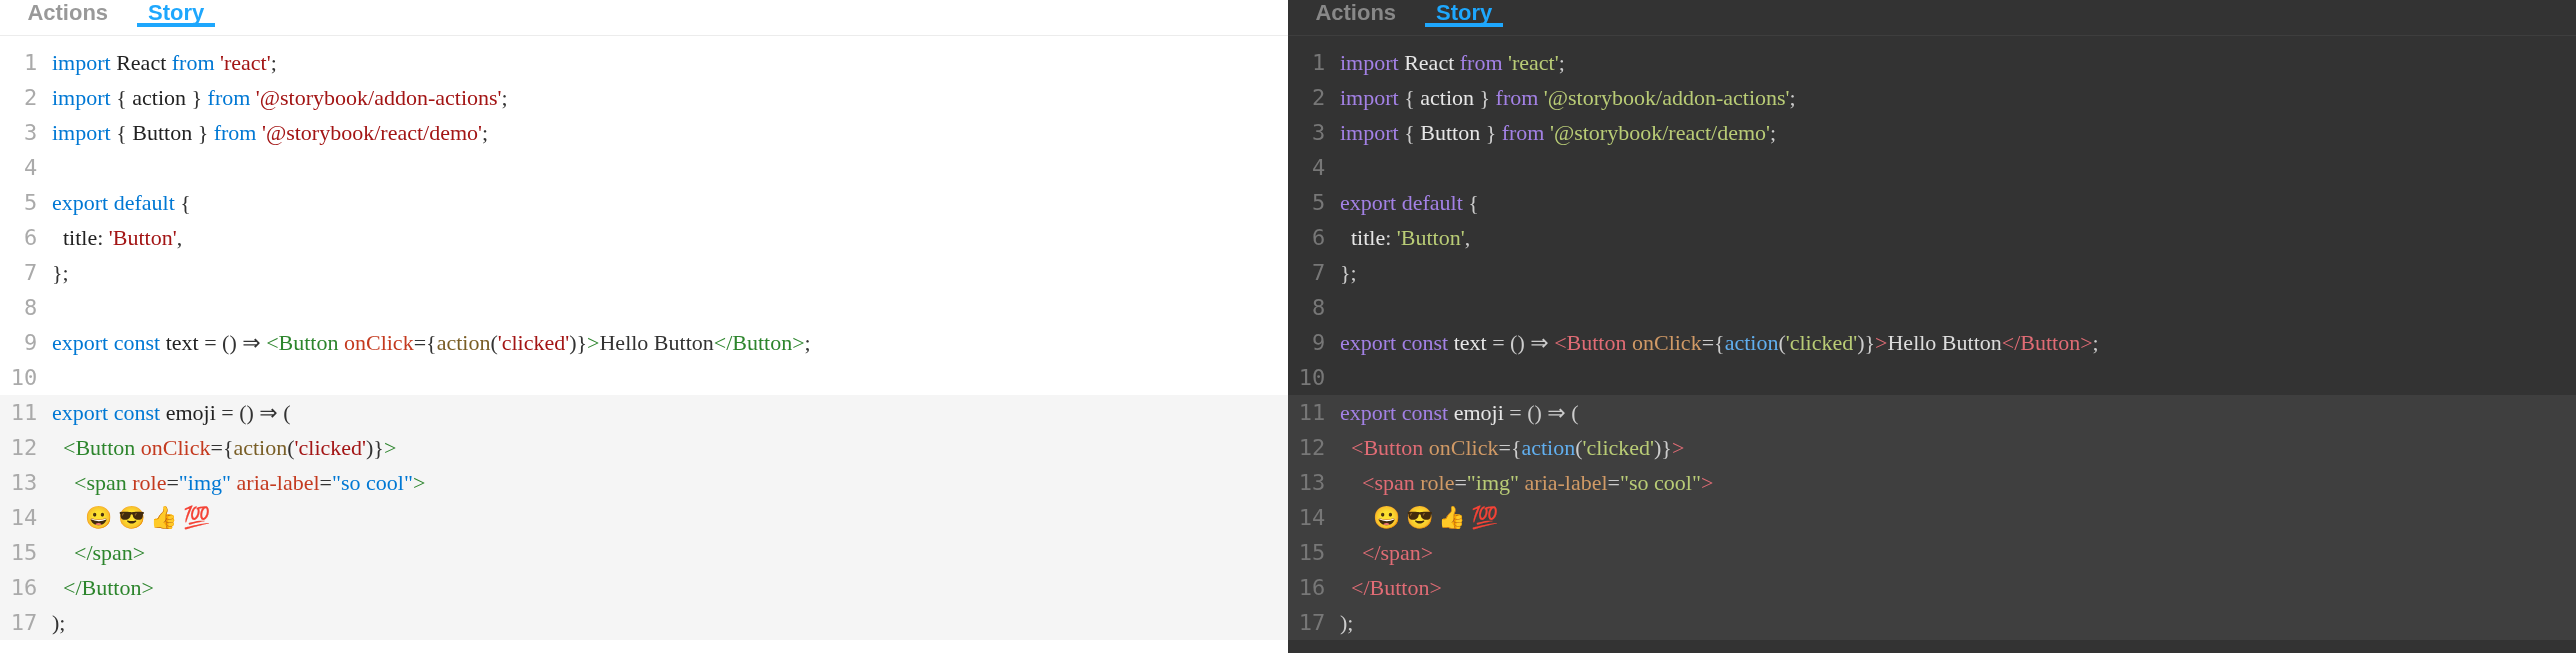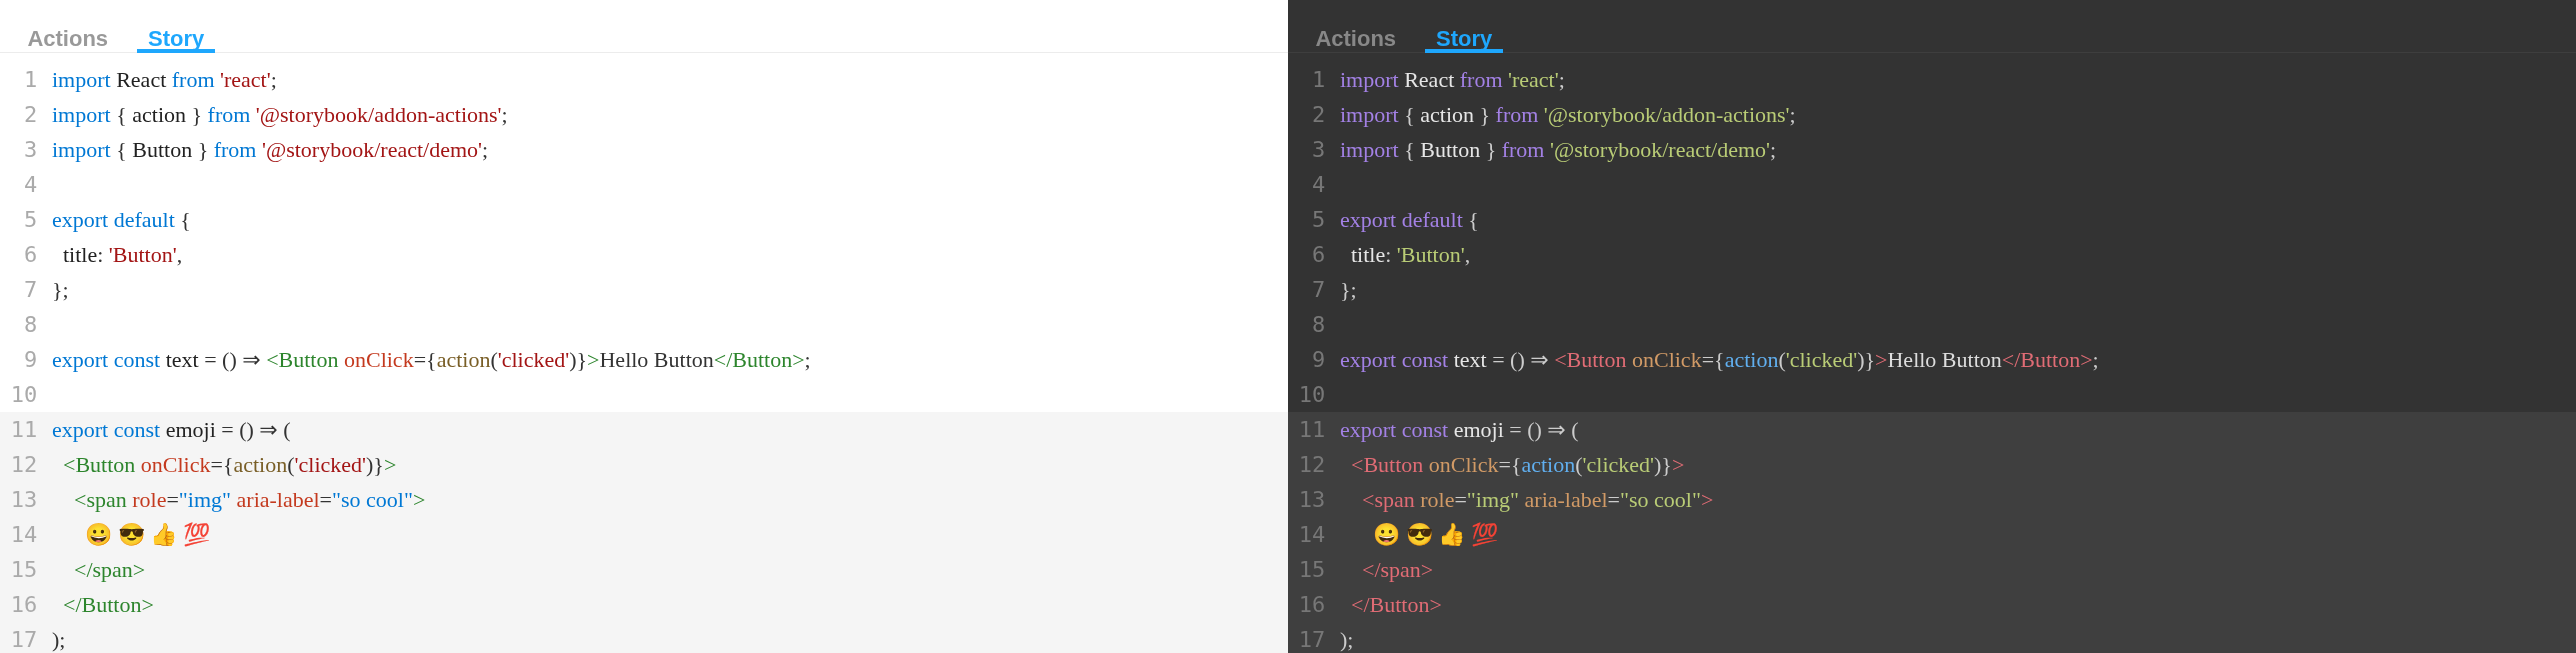--- a/index.html
+++ b/index.html
@@ -9,38 +9,38 @@
     width: 2576px;
     height: 653px;
     overflow: hidden;
   }
   .panel { flex: 1; display: flex; flex-direction: column; overflow: hidden; }
   .panel-light { background: #ffffff; color: #333; }
   .panel-dark  { background: #333333; color: #ccc; }
 
   .tab-bar {
     display: flex;
-    height: 53px;
+    height: 36px;
     border-bottom: 0.9px solid rgba(128,128,128,.15);
     padding: 0 7.4px;
-    align-items: flex-end;
+    align-items: flex-start;
   }
   .tab {
     padding: 0 20px;
     display: flex;
     align-items: center;
     font-size: 22px;
     font-weight: 700;
     cursor: pointer;
     color: #999;
     position: relative;
     user-select: none;
   }
   .panel-dark .tab { color: #888; }
-  .tab.active { color: #1ea7fd; margin-top: 28px; }
+  .tab.active { color: #1ea7fd; }
   .tab.active::after {
     content: "";
     position: absolute;
     left: 9.2px; right: 9.2px; bottom: -0.9px;
     height: 3.7px;
     background: #1ea7fd;
   }
 
   .code-block {
     font-family: "SFMono-Regular","Menlo","Consolas",monospace;

